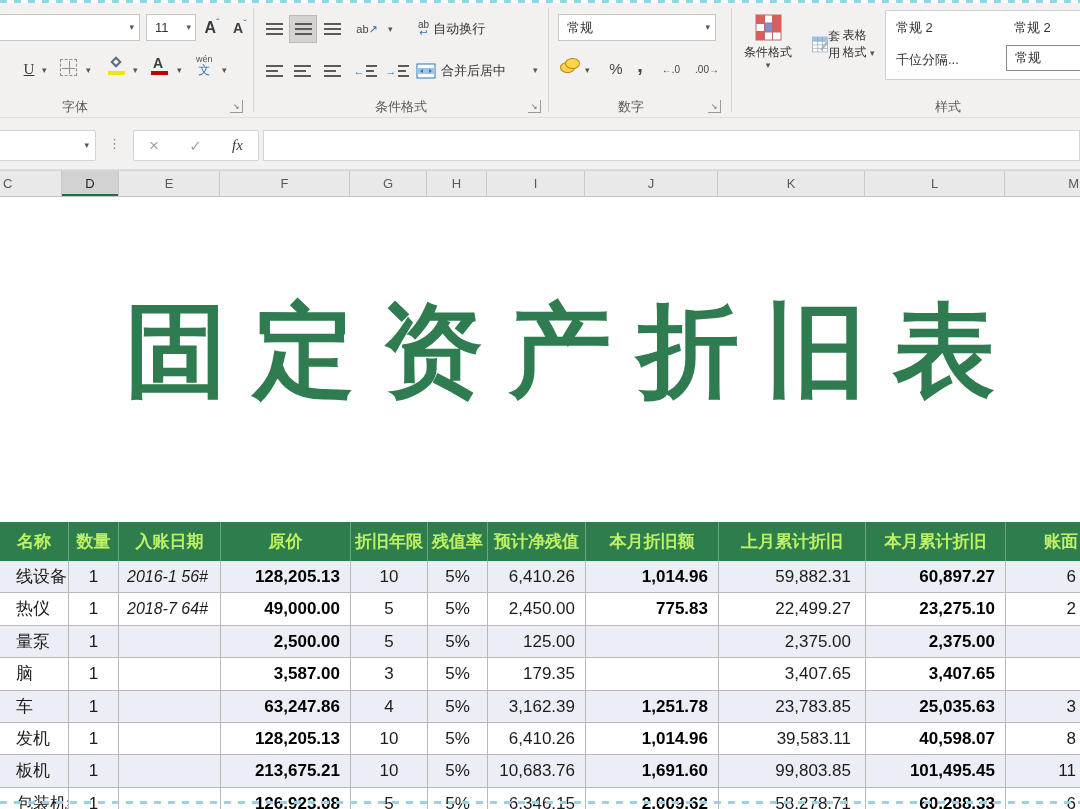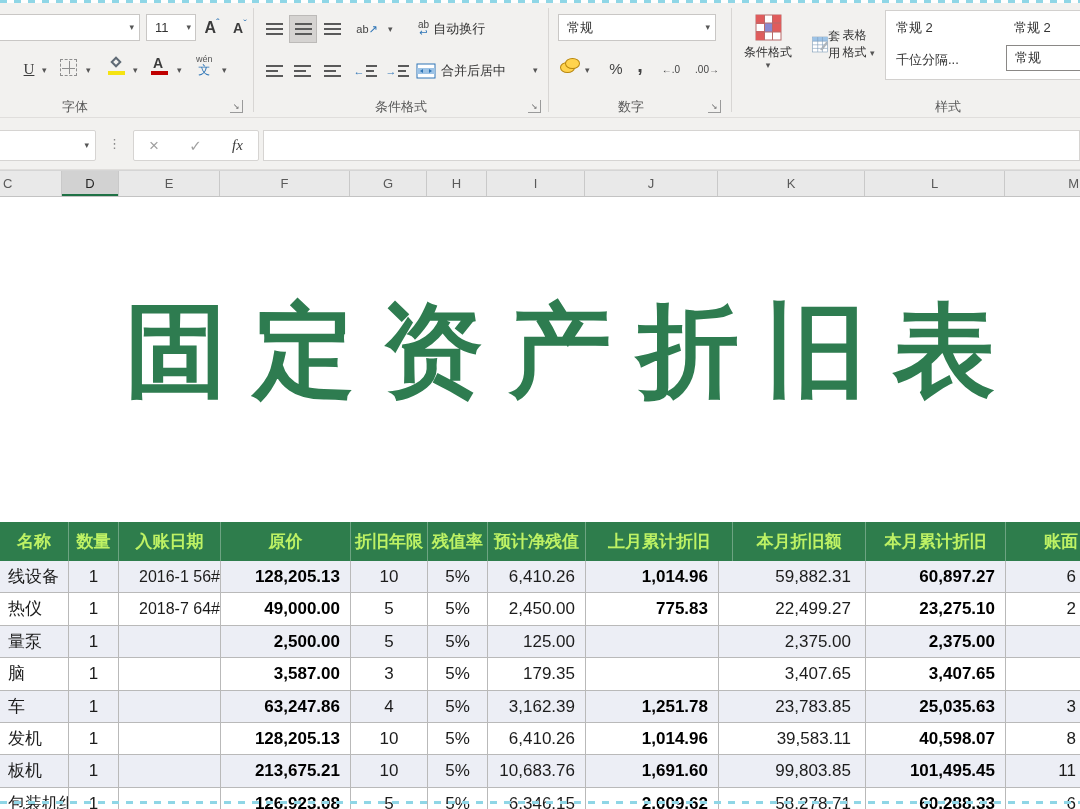--- a/index.html
+++ b/index.html
@@ -48,22 +48,22 @@
   .dtable{position:absolute;left:0;top:325px;width:1080px;}
   .hrow{display:flex;height:39px;background:#2e7d4c;}
   .hc{color:#bef264;font-weight:bold;font-size:17px;text-align:center;line-height:39px;border-left:1px solid rgba(255,255,255,.30);overflow:hidden;white-space:nowrap;}
   .hrow .hc:first-child{border-left:none;}
   .trow{display:flex;height:32.4px;border-bottom:1px solid #b9b9b9;background:#fff;}
   .trow:nth-child(even){background:#eceef5;}
   .c{font-size:17px;color:#1c1c1c;line-height:31px;border-left:1px solid #b9b9b9;overflow:hidden;white-space:nowrap;}
   .trow .c:first-child{border-left:none;}
   .w0{width:68px;}.w1{width:50px;}.w2{width:102px;}.w3{width:130px;}.w4{width:77px;}.w5{width:60px;}
   .w6{width:98px;}.w7{width:133px;}.w8{width:147px;}.w9{width:140px;}.w10{width:75px;}
-  .al{text-align:left;padding-left:20px;}
-  .al2{text-align:left;padding-left:8px;}
+  .al{text-align:left;padding-left:8px;font-style:italic;}
+  .al2{text-align:left;padding-left:16px;}
   .ac{text-align:center;}
   .ar{text-align:right;padding-right:10px;}
   .ar2{text-align:right;padding-right:14px;}
   .ar3{text-align:right;padding-right:4px;}
   .b{font-weight:700;color:#000;}
   .df{font-size:16px;}
 </style>
 </head>
 <body>
 
@@ -279,22 +279,22 @@
 
     <div class="dtable">
       <div class="hrow">
         <div class="hc w0">名称</div>
         <div class="hc w1">数量</div>
         <div class="hc w2">入账日期</div>
         <div class="hc w3">原价</div>
         <div class="hc w4">折旧年限</div>
         <div class="hc w5">残值率</div>
         <div class="hc w6">预计净残值</div>
+        <div class="hc w7">本月折旧额</div>
         <div class="hc w8">上月累计折旧</div>
-        <div class="hc w7">本月折旧额</div>
         <div class="hc w9">本月累计折旧</div>
         <div class="hc w10" style="text-align:right;padding-right:2px;">账面</div>
       </div>
 
       <div class="trow">
         <div class="c w0 al2">线设备</div>
         <div class="c w1 ac">1</div>
         <div class="c w2 al df">2016-1 56#</div>
         <div class="c w3 ar b">128,205.13</div>
         <div class="c w4 ac">10</div>

